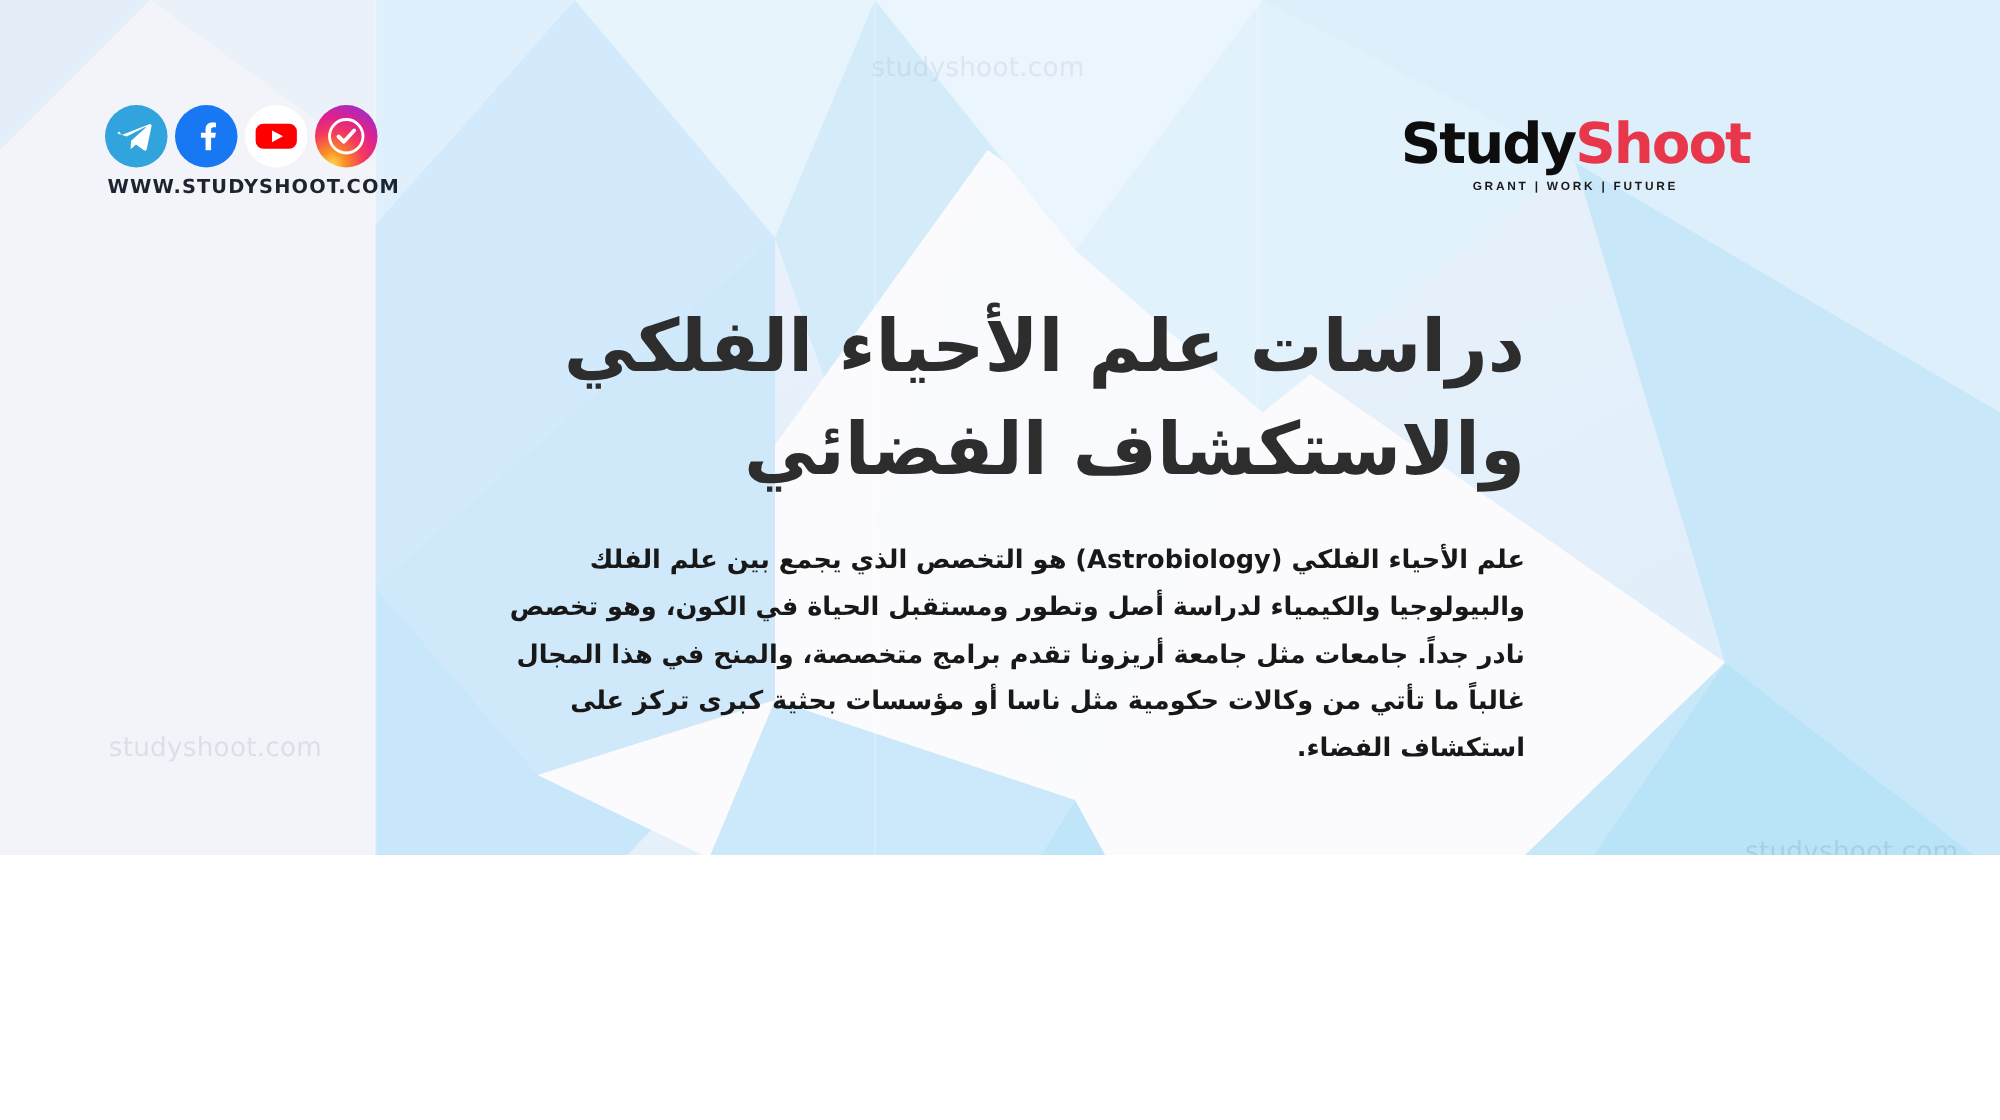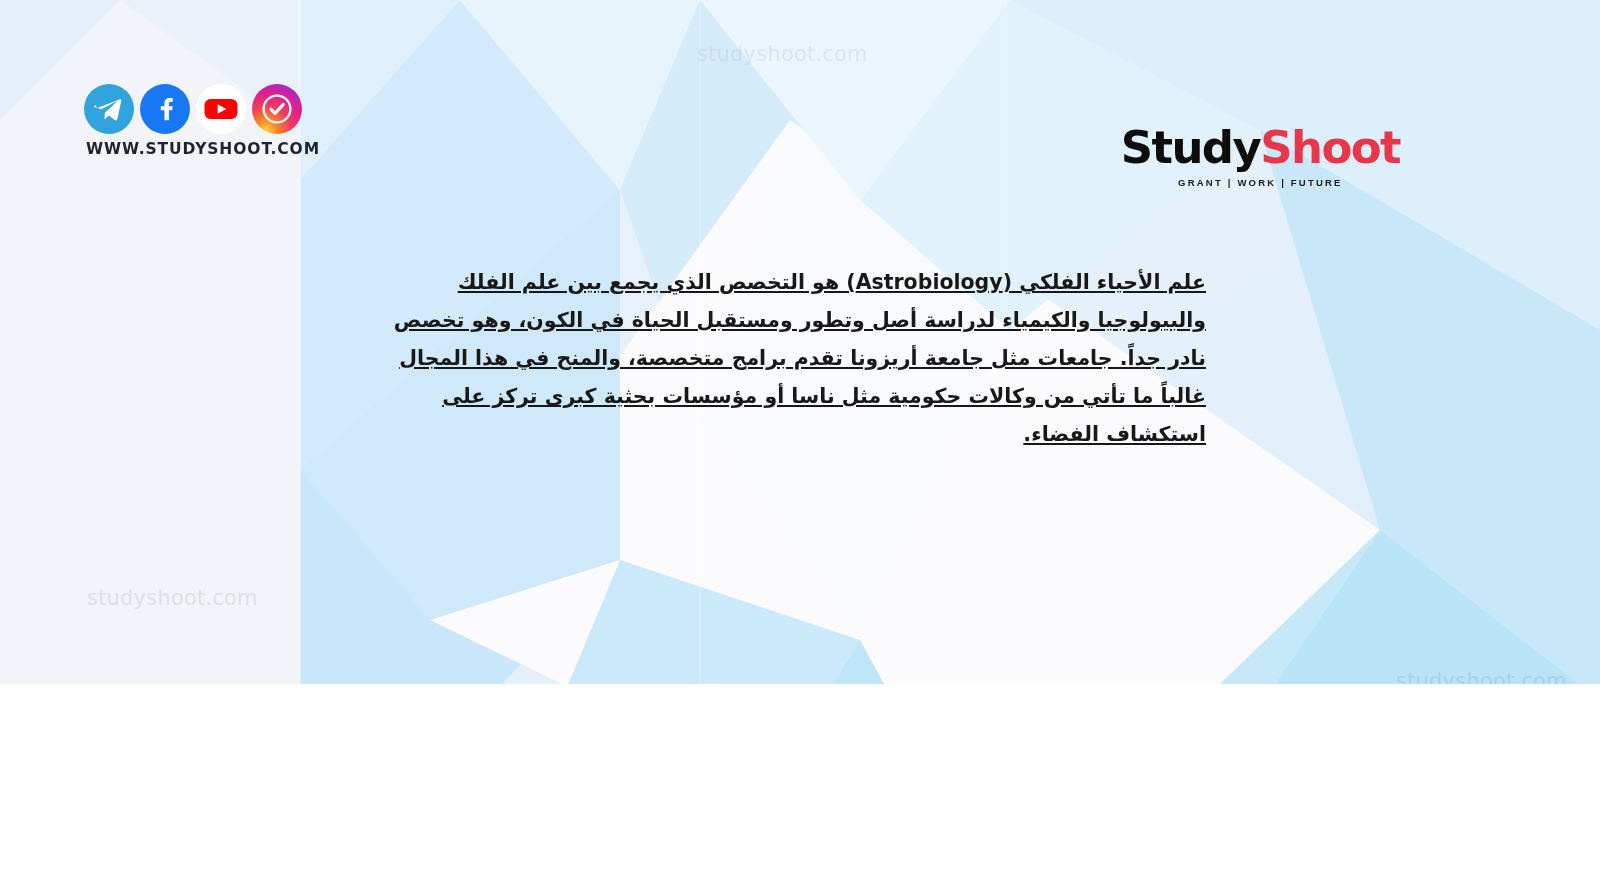--- a/index.html
+++ b/index.html
@@ -95,21 +95,20 @@
     color: #1d2430;
     padding-left: 2px;
   }
 
   
   .brand {
     position: absolute;
     right: 200px;
     top: 92px;
     text-align: center;
-    margin-top: 33px;
   }
   .brand-word {
     font-family: "DejaVu Sans", "Liberation Sans", sans-serif;
     font-size: 45px;
     font-weight: 700;
     letter-spacing: -1.6px;
     line-height: 1;
     white-space: nowrap;
   }
   .brand-study { color: #0d0d0d; }
@@ -137,28 +136,27 @@
   .headline {
     margin: 0;
     font-family: "DejaVu Sans", "Liberation Sans", sans-serif;
     font-size: 58px;
     font-weight: 700;
     line-height: 1.42;
     color: #2d2d2d;
     letter-spacing: 0px;
   }
   .body-text {
-    margin: 28px 14px 0 0;
+    margin: 28px 0 0 0;
     font-family: "DejaVu Sans", "Liberation Sans", sans-serif;
     font-size: 20.5px;
     font-weight: 700;
     line-height: 1.85;
     color: #181818;
     text-align: right;
-    text-decoration: underline;
   }
 </style>
 </head>
 <body>
 
 <div class="canvas">
 
   <svg class="bg-svg" viewBox="0 0 1600 896" preserveAspectRatio="none">
     <defs>
       <linearGradient id="gA" x1="0" y1="0" x2="1" y2="1">
@@ -249,16 +247,17 @@
   </div>
 
   <div class="brand">
     <div class="brand-word">
       <span class="brand-study">Study</span><span class="brand-shoot">Shoot</span>
     </div>
     <div class="brand-tagline">GRANT | WORK | FUTURE</div>
   </div>
 
   <div class="content">
+    <h1 class="headline">دراسات علم الأحياء الفلكي والاستكشاف الفضائي</h1>
     <p class="body-text">علم الأحياء الفلكي (Astrobiology) هو التخصص الذي يجمع بين علم الفلك والبيولوجيا والكيمياء لدراسة أصل وتطور ومستقبل الحياة في الكون، وهو تخصص نادر جداً. جامعات مثل جامعة أريزونا تقدم برامج متخصصة، والمنح في هذا المجال غالباً ما تأتي من وكالات حكومية مثل ناسا أو مؤسسات بحثية كبرى تركز على استكشاف الفضاء.</p>
   </div>
 
 </div>
 
 </body></html>

